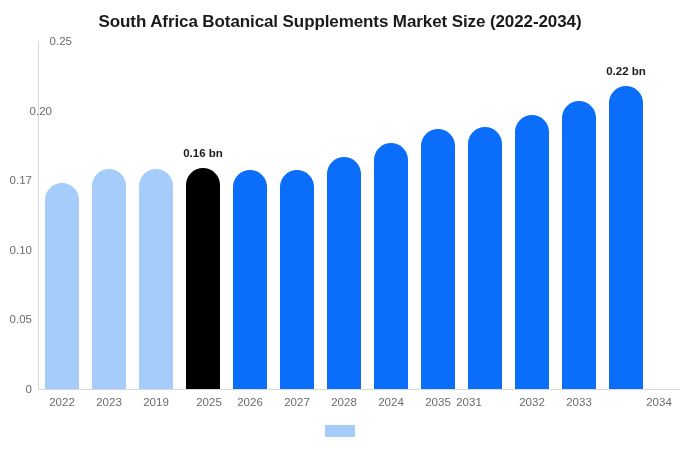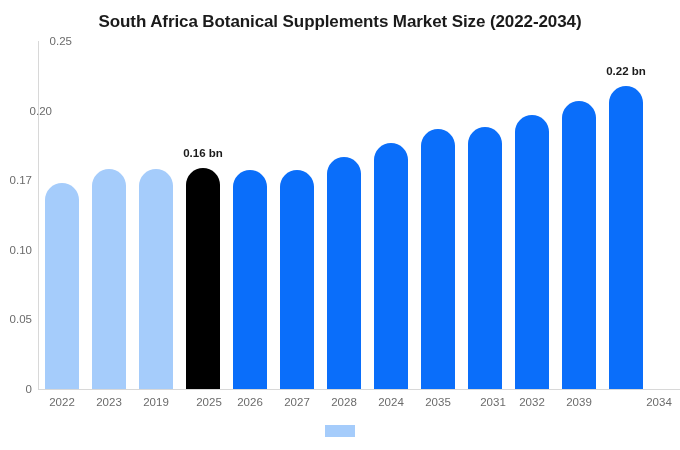--- a/index.html
+++ b/index.html
@@ -187,23 +187,23 @@
   <div id="x-axis-labels">
       <div class="x-tick-label" style="left: 45px; width: 34px;">2022</div>
       <div class="x-tick-label" style="left: 92px; width: 34px;">2023</div>
       <div class="x-tick-label" style="left: 139px; width: 34px;">2019</div>
       <div class="x-tick-label" style="left: 192px; width: 34px;">2025</div>
       <div class="x-tick-label" style="left: 233px; width: 34px;">2026</div>
       <div class="x-tick-label" style="left: 280px; width: 34px;">2027</div>
       <div class="x-tick-label" style="left: 327px; width: 34px;">2028</div>
       <div class="x-tick-label" style="left: 374px; width: 34px;">2024</div>
       <div class="x-tick-label" style="left: 421px; width: 34px;">2035</div>
-      <div class="x-tick-label" style="left: 476px; width: 34px;">2031</div>
+      <div class="x-tick-label" style="left: 452px; width: 34px;">2031</div>
       <div class="x-tick-label" style="left: 515px; width: 34px;">2032</div>
-      <div class="x-tick-label" style="left: 562px; width: 34px;">2039</div>
+      <div class="x-tick-label" style="left: 562px; width: 34px;">2033</div>
       <div class="x-tick-label" style="left: 642px; width: 34px;">2034</div>
     </div>
 
   <div id="legend">
     <span id="legend-swatch" style="background: rgb(165, 204, 251);"></span>
   </div>
 
 </div>
 
 </body></html>

